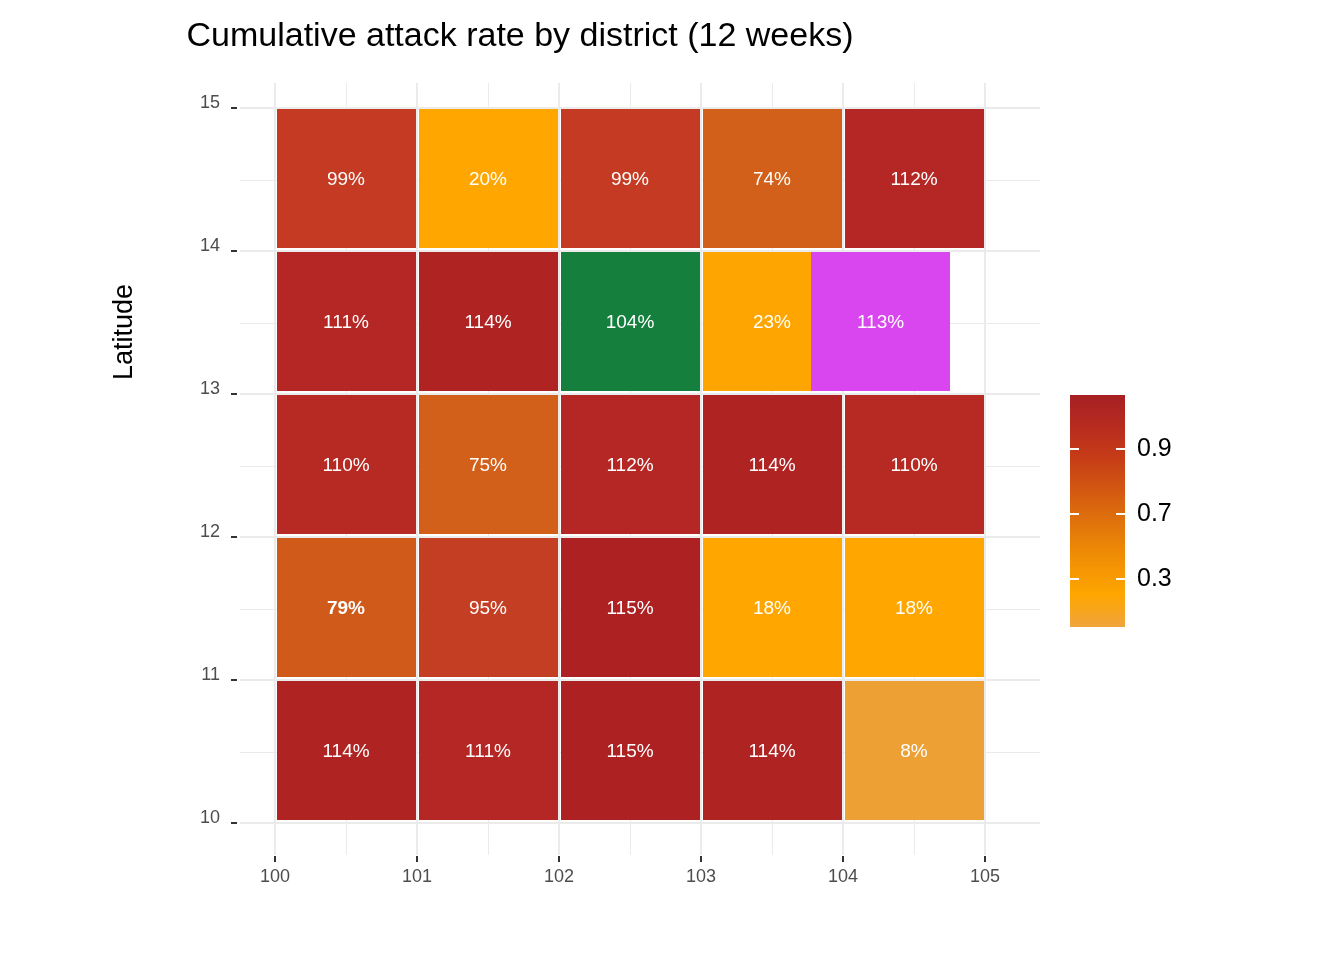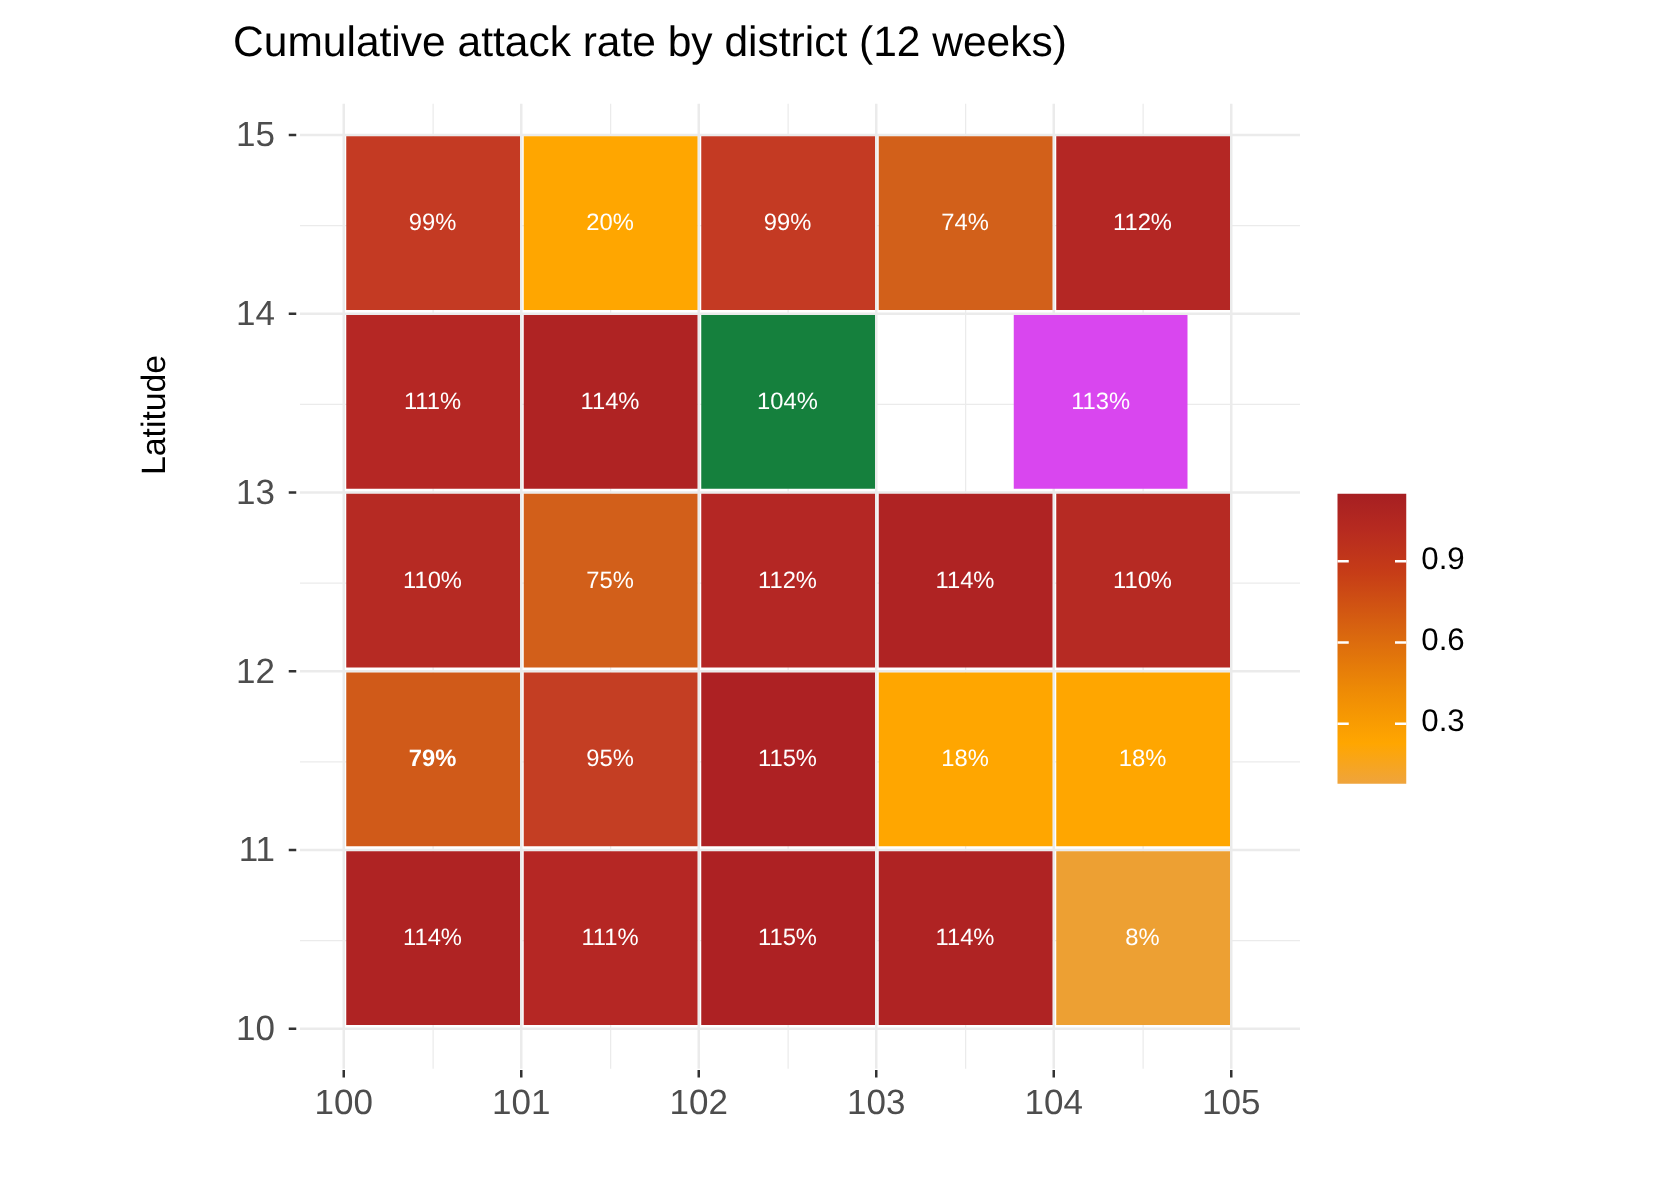--- a/index.html
+++ b/index.html
@@ -77,21 +77,21 @@
     font-size: 19px;
     display: flex;
     align-items: center;
     justify-content: center;
   }
   .tile-label { pointer-events: none; }
 
   
   .axis-tick-label {
     position: absolute;
-    font-size: 28px;
+    font-size: 18px;
     color: #4d4d4d;
     white-space: nowrap;
   }
   .y-tick-label {
     text-align: right;
     width: 60px;
   }
   .x-tick-label {
     text-align: center;
     width: 80px;
@@ -223,20 +223,23 @@
         <div class="tile-row" style="top: 143px;">
           <div class="tile" style="left: 1.5px; width: 139px; background: rgb(181, 39, 36);">
             <span class="tile-label">111%</span>
           </div>
           <div class="tile" style="left: 143.5px; width: 139px; background: rgb(175, 35, 35);">
             <span class="tile-label">114%</span>
           </div>
           <div class="tile" style="left: 285.5px; width: 139px; background: #15803d;">
             <span class="tile-label">104%</span>
           </div>
+          <div class="tile" style="left: 427.5px; width: 139px; background: rgb(255, 165, 2);">
+            <span class="tile-label">23%</span>
+          </div>
           <div class="tile" style="left: 536px; width: 139px; background: #d946ef;">
             <span class="tile-label">113%</span>
           </div>
         </div>
         <div class="tile-row" style="top: 286px;">
           <div class="tile" style="left: 1.5px; width: 139px; background: rgb(182, 42, 35);">
             <span class="tile-label">110%</span>
           </div>
           <div class="tile" style="left: 143.5px; width: 139px; background: rgb(210, 95, 26);">
             <span class="tile-label">75%</span>
@@ -320,20 +323,20 @@
   <div class="axis-title axis-title-y">Latitude</div>
 
   <div class="legend">
     <div class="legend-bar"></div>
     <div id="legend-ticks">
         <div class="legend-tick legend-tick-left" style="top: 148.206px;"></div>
         <div class="legend-tick legend-tick-right" style="top: 148.206px;"></div>
         <div class="legend-tick-label" style="top: 133.206px;">0.9</div>
         <div class="legend-tick legend-tick-left" style="top: 213.252px;"></div>
         <div class="legend-tick legend-tick-right" style="top: 213.252px;"></div>
-        <div class="legend-tick-label" style="top: 198.252px;">0.6</div>
+        <div class="legend-tick-label" style="top: 198.252px;">0.7</div>
         <div class="legend-tick legend-tick-left" style="top: 278.299px;"></div>
         <div class="legend-tick legend-tick-right" style="top: 278.299px;"></div>
         <div class="legend-tick-label" style="top: 263.299px;">0.3</div>
       </div>
   </div>
 
 </div>
 
 </body></html>

